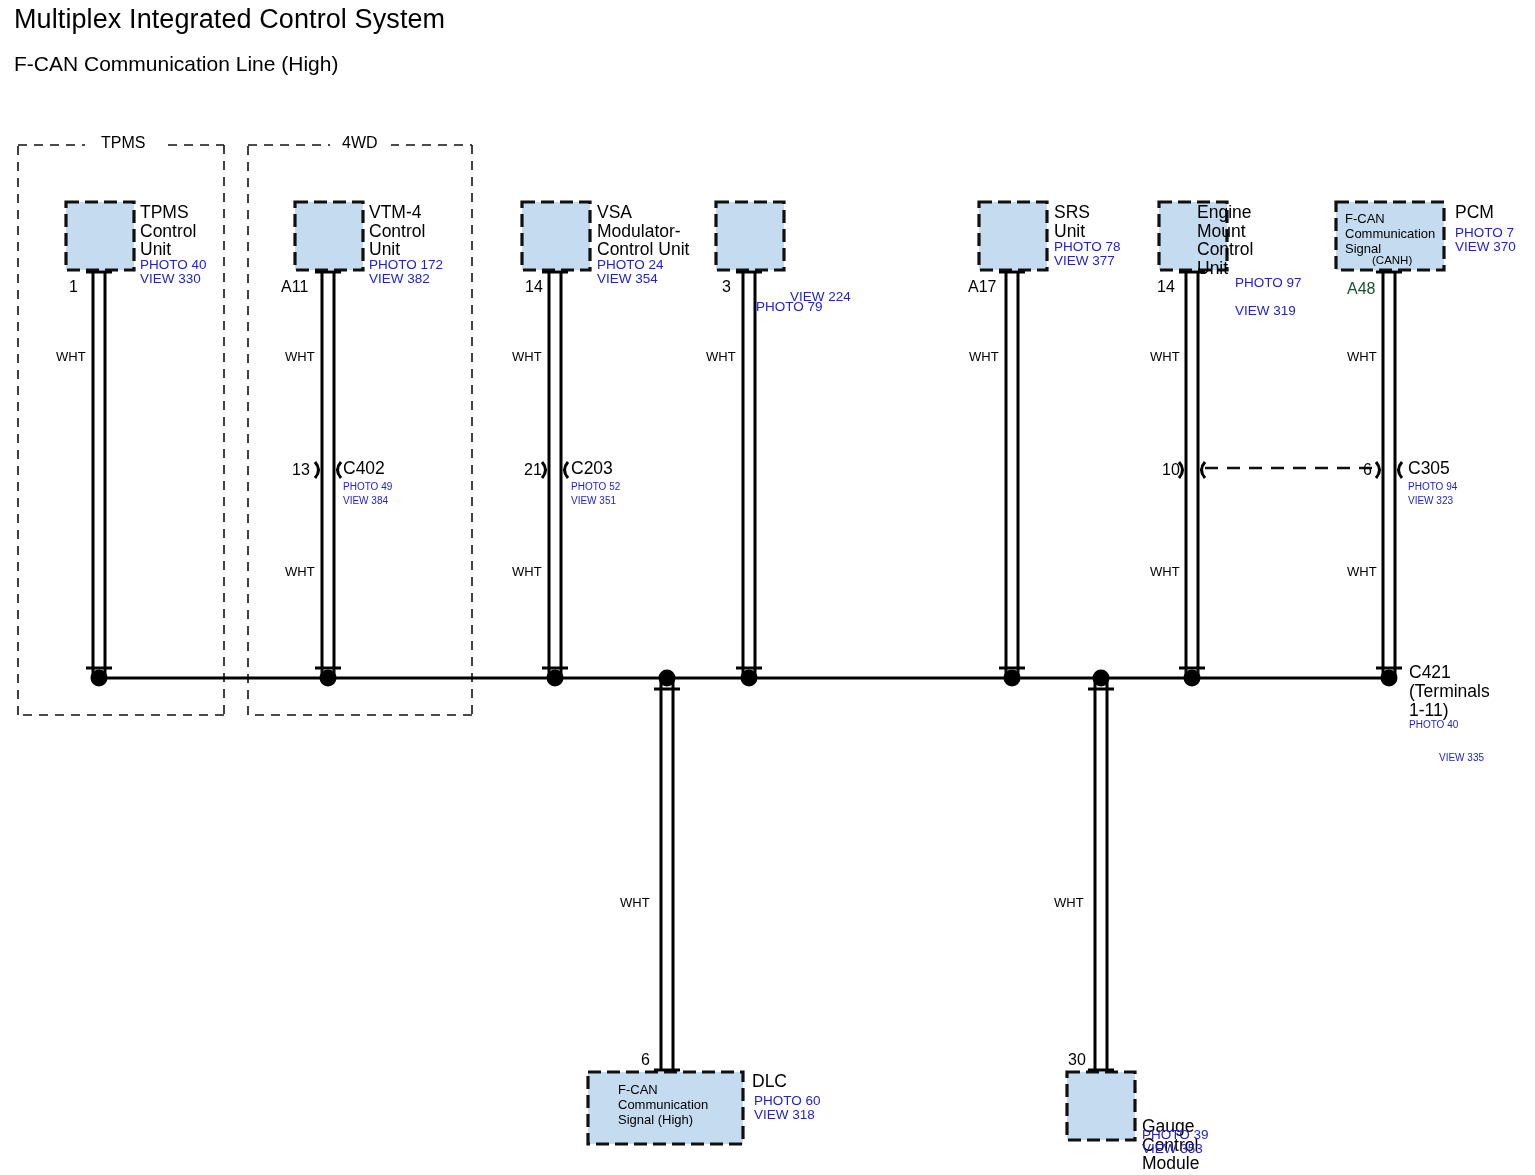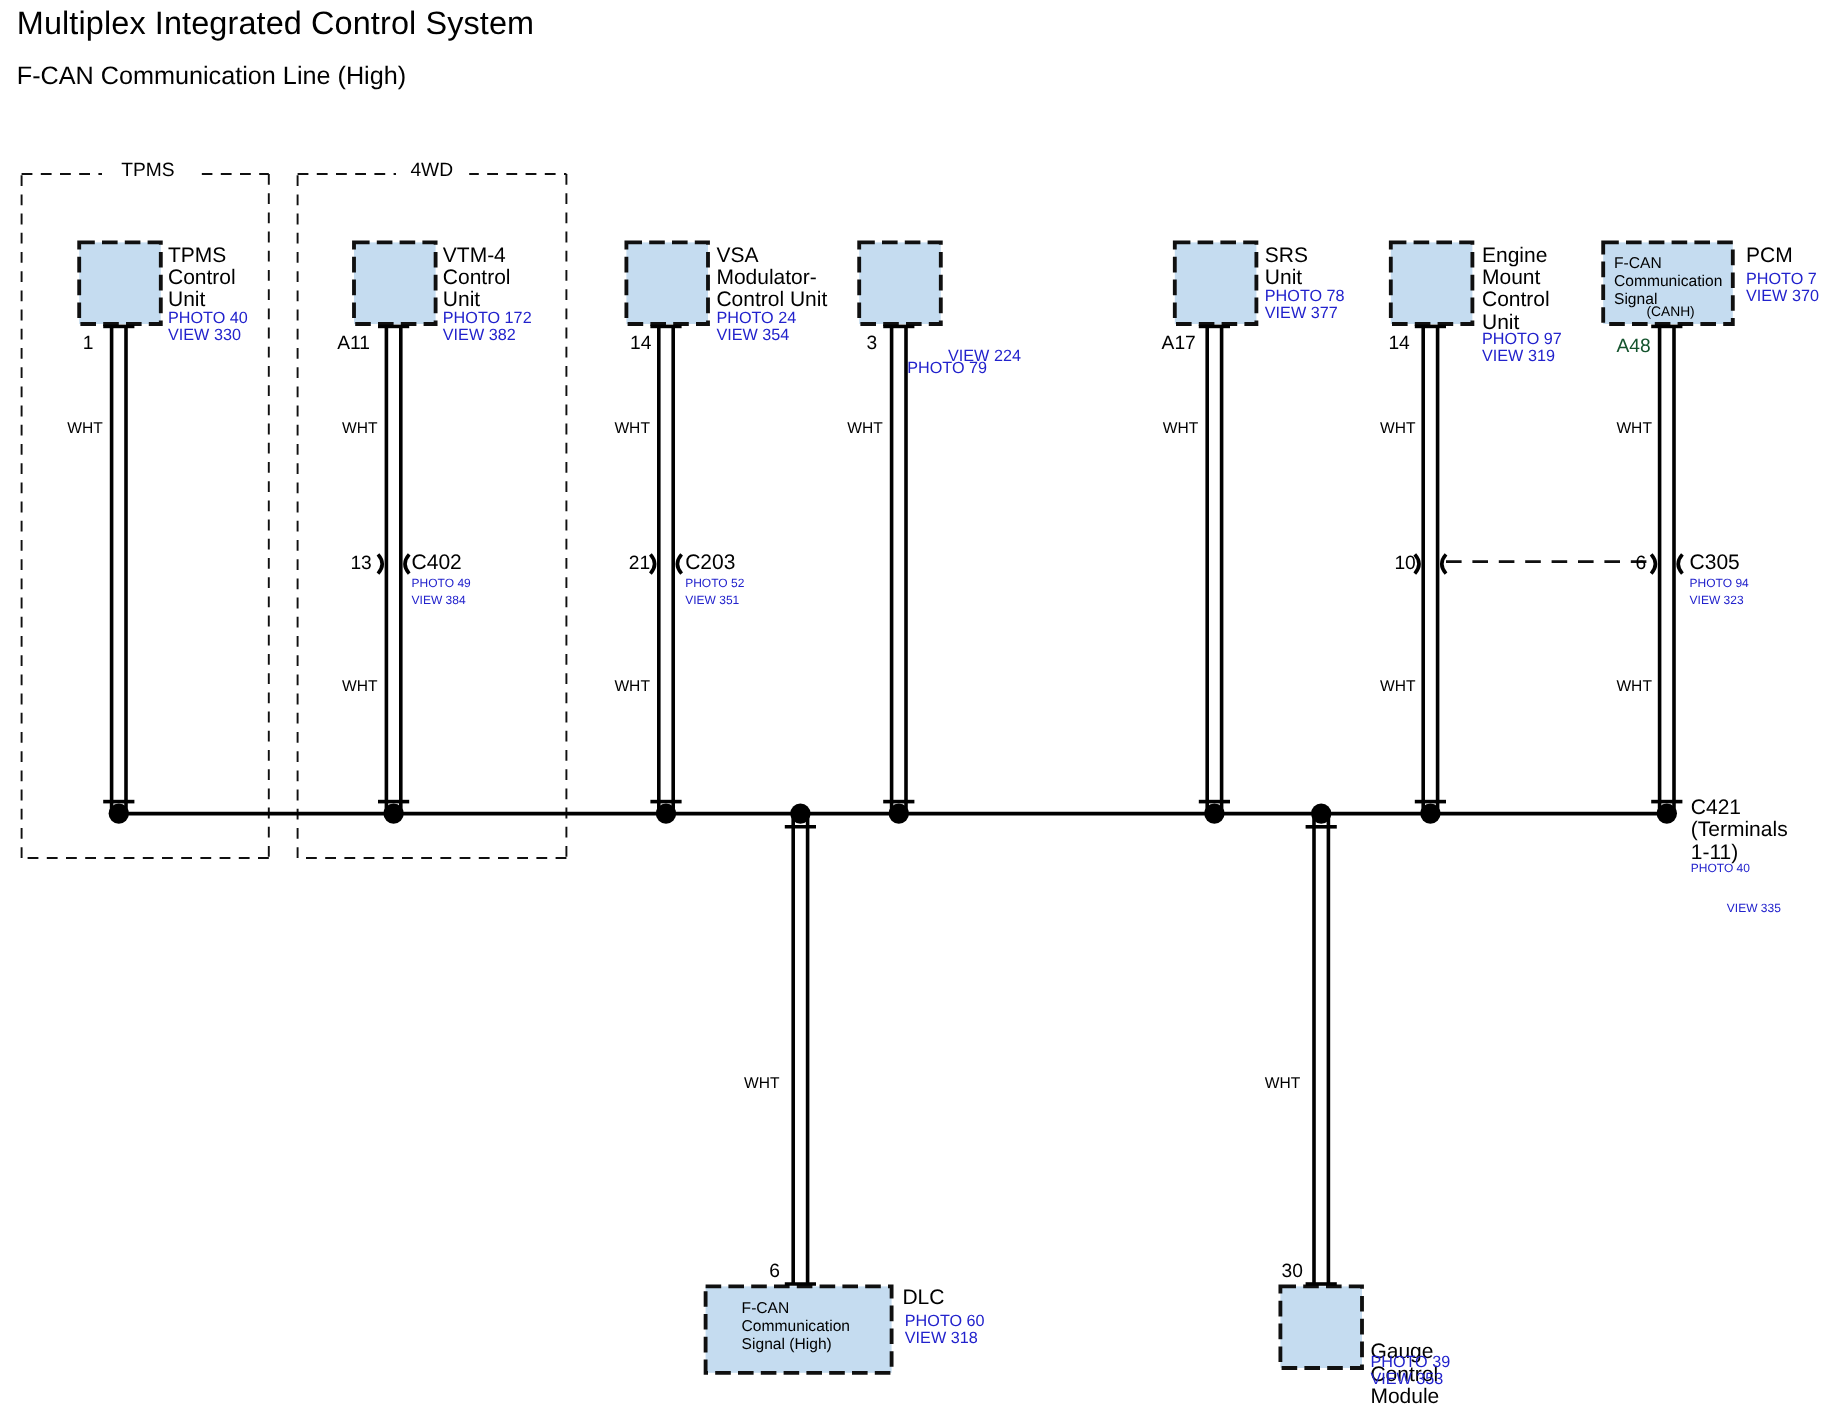--- a/index.html
+++ b/index.html
@@ -232,26 +232,26 @@
   <div class="txt term" style="left:722px; top:278px;">3</div>
   <div class="txt wire-label" style="left:706px; top:350px;">WHT</div>
 
   <div class="txt comp-name" style="left:1054px; top:203px;">SRS
 Unit</div>
   <div class="txt comp-ref" style="left:1054px; top:240px;">PHOTO 78</div>
   <div class="txt comp-ref" style="left:1054px; top:254px;">VIEW 377</div>
   <div class="txt term" style="left:968px; top:278px;">A17</div>
   <div class="txt wire-label" style="left:969px; top:350px;">WHT</div>
 
-  <div class="txt comp-name" style="left:1235px; top:203px;">Engine
+  <div class="txt comp-name" style="left:1197px; top:203px;">Engine
 Mount
 Control
 Unit</div>
   <div class="txt comp-ref" style="left:1235px; top:276px;">PHOTO 97</div>
-  <div class="txt comp-ref" style="left:1235px; top:290px;">VIEW 319</div>
+  <div class="txt comp-ref" style="left:1235px; top:304px;">VIEW 319</div>
   <div class="txt term" style="left:1157px; top:278px;">14</div>
   <div class="txt wire-label" style="left:1150px; top:350px;">WHT</div>
   <div class="txt wire-label" style="left:1150px; top:565px;">WHT</div>
 
   <div class="txt in-box-text" style="left:1345px; top:211px;">F-CAN
 Communication
 Signal</div>
   <div class="txt in-box-sub" style="left:1372px; top:254px;">(CANH)</div>
   <div class="txt comp-name" style="left:1455px; top:203px;">PCM</div>
   <div class="txt comp-ref" style="left:1455px; top:226px;">PHOTO 7</div>

